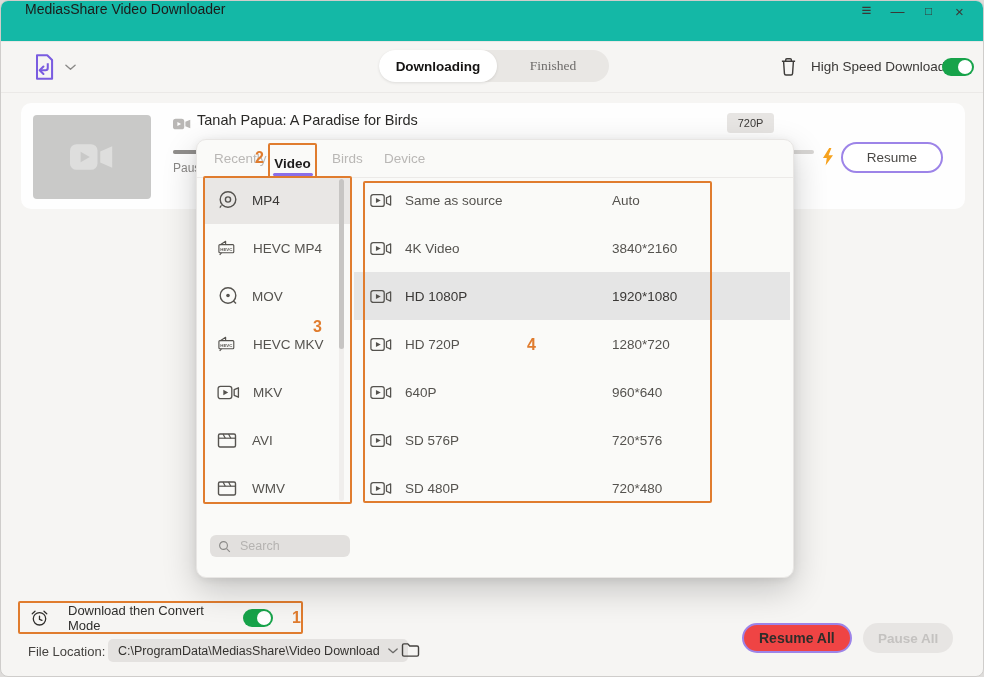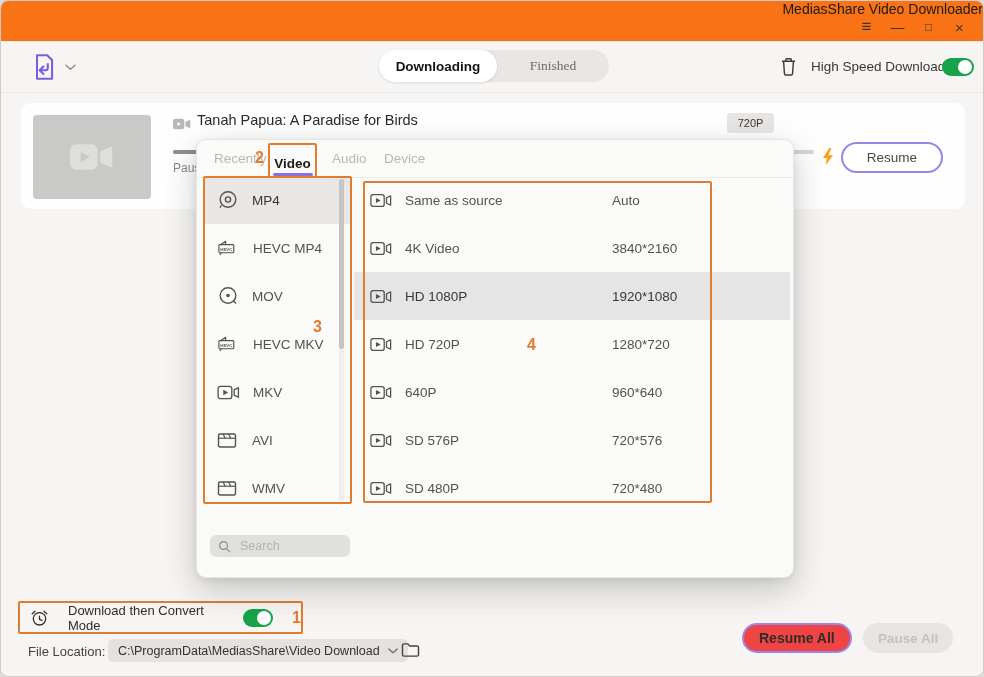--- a/index.html
+++ b/index.html
@@ -2,21 +2,21 @@
 <html><head>
 <meta charset="utf-8">
 <style>
   html,body{margin:0;padding:0;}
   body{width:984px;height:677px;overflow:hidden;font-family:"Liberation Sans",sans-serif;background:#dedcda;}
   .app{position:relative;width:982px;height:675px;background:#f6f5f3;border:1px solid #cfcdcb;border-radius:8px;overflow:hidden;}
   svg{display:block;}
   .ic{flex:none;}
 
   
-  .titlebar{position:absolute;left:0;top:0;right:0;height:40px;background:#f97316;border-bottom:1px solid #e9e7e5;display:flex;align-items:flex-end;flex-direction:column;}
+  .titlebar{position:absolute;left:0;top:0;right:0;height:40px;background:#14b8a6;border-bottom:1px solid #e9e7e5;display:flex;align-items:flex-start;}
   .titlebar .title{margin-left:24px;font-size:14px;color:#1c1b1a;}
   .winctrls{margin-left:auto;margin-right:8px;display:flex;align-items:center;}
   .winctrls span{width:31px;text-align:center;color:#3a3836;cursor:default;}
   .wc-menu{font-size:17px;}
   .wc-min{font-size:14px;}
   .wc-max{font-size:12px;}
   .wc-close{font-size:15px;}
 
   
   .toolbar{position:absolute;left:0;top:40px;right:0;height:51px;border-bottom:1px solid #ebe9e7;}
@@ -209,21 +209,21 @@
       </svg>
     <div class="resume-btn">Resume</div>
   </div>
 
   <div class="popup">
     <div class="ptabs">
       <span class="ptab ptab-recently">Recently</span>
       <span class="ann ann2">2</span>
       <span class="video-box">Video</span>
       <span class="video-underline"></span>
-      <span class="ptab ptab-audio">Audio</span>
+      <span class="ptab ptab-audio">Birds</span>
       <span class="ptab ptab-device">Device</span>
     </div>
 
     <div class="fmt-list">
       <div class="fmt-row sel">
         <svg class="ic" width="22" height="22">
             <use href="#sym-disc"></use>
           </svg>
         <span>MP4</span>
       </div>

